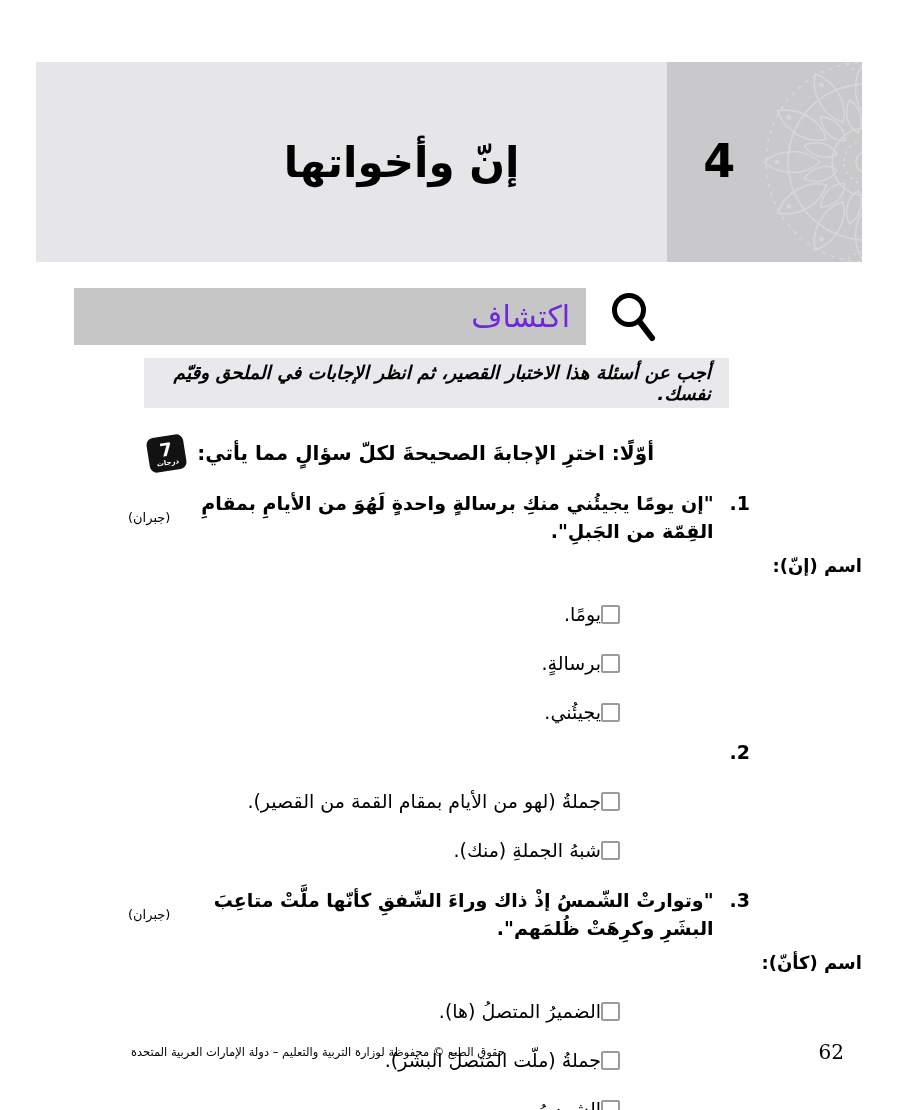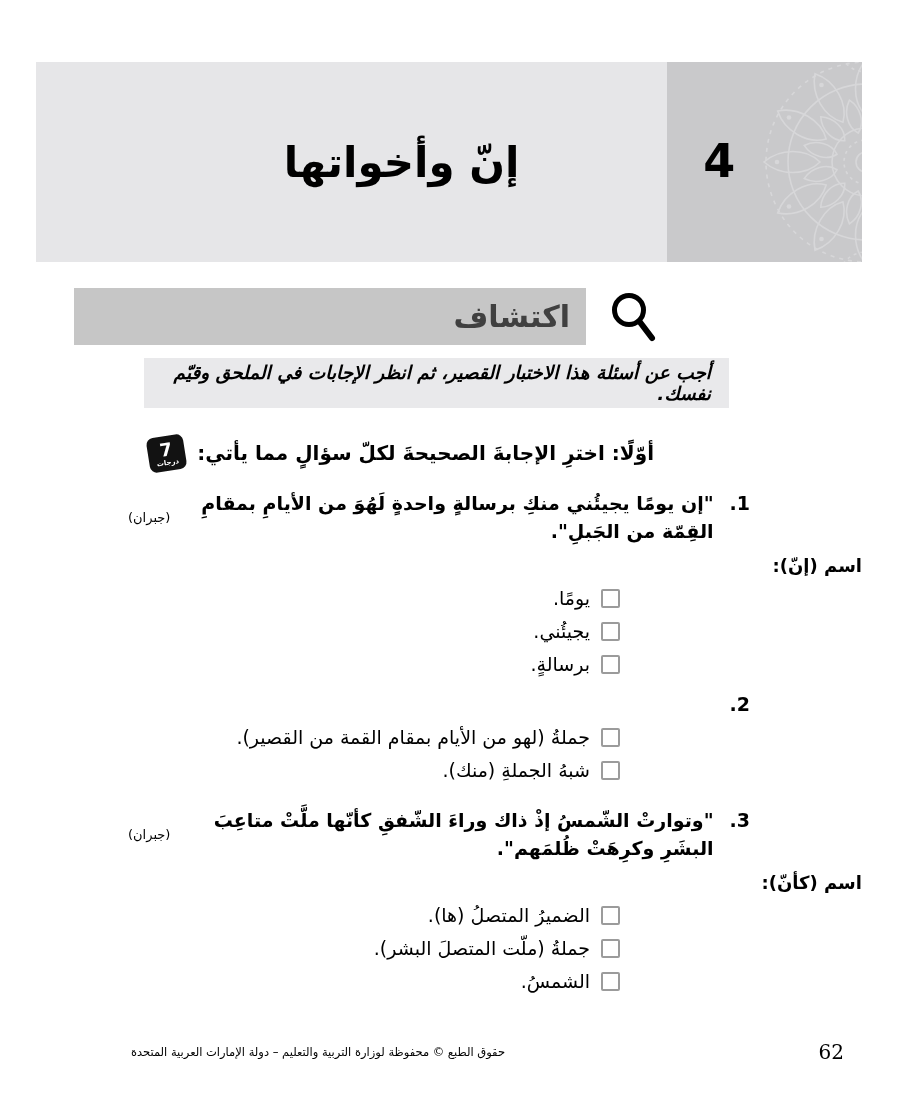--- a/index.html
+++ b/index.html
@@ -30,21 +30,21 @@
   
   .discover-row {
     direction:rtl; display:flex; align-items:center;
     margin-top:26px; padding-right:206px; gap:24px;
   }
   .search-icon { flex:none; width:46px; height:52px; }
   .discover-bar {
     flex:none; width:512px; height:57px; background:#c6c6c6;
     display:flex; align-items:center; padding-right:16px;
   }
-  .discover-label { font-size:30px; font-weight:bold; color:#404040; }
+  .discover-label { font-size:30px; font-weight:normal; color:#6d28d9; }
   
   .instruction-box {
     margin:13px 0 0 0; margin-right:205px; margin-left:108px;
     width:585px; height:50px; background:#e9e9eb;
     direction:rtl; display:flex; align-items:center; justify-content:center;
     font-size:18.5px; font-weight:bold; padding:0 18px;font-style:italic;
   }
   
   .instruction-wrap { direction:ltr; }
   
@@ -71,22 +71,22 @@
   .q-num { flex:none; margin-left:16px; }
   .q-text { line-height:1.45; }
   .q-attr {
     flex:none; margin-inline-start:auto; padding-inline-start:12px;
     font-weight:normal; font-size:13px; align-self:center;
   }
   .q-sub {
     font-size:18px; font-weight:bold; margin-top:10px;
   }
   .opt {
-    display:flex; align-items:center; gap:11px;
-    padding-right:242px; margin-top:11px; font-size:19px; height:22px;
+    display:flex; align-items:center; 
+    padding-right:242px; margin-top:27px; font-size:19px; height:22px;
   }
   .checkbox {
     flex:none; width:19px; height:19px; background:#fff;
     border:2px solid #9b9b9b; border-radius:2px;
   }
   .mt14 { margin-top:14px; }
   .mt18 { margin-top:18px; }
   .mt26 { margin-top:26px; }
   
   .footer {
@@ -201,25 +201,25 @@
         <span class="q-text">"إن يومًا يجيئُني منكِ برسالةٍ واحدةٍ لَهُوَ من الأيامِ بمقامِ القِمّة من الجَبلِ".</span>
         <span class="q-attr">(جبران)</span>
       </div>
       <div class="q-sub">اسم (إنّ):</div>
       <div class="opt">
         <span class="checkbox"></span>
         <span>يومًا.</span>
       </div>
       <div class="opt">
         <span class="checkbox"></span>
+        <span>برسالةٍ.</span>
+      </div>
+      <div class="opt">
+        <span class="checkbox"></span>
         <span>يجيئُني.</span>
-      </div>
-      <div class="opt">
-        <span class="checkbox"></span>
-        <span>برسالةٍ.</span>
       </div>
     </div>
 
     <div class="q">
       <div class="q-head mt18">
         <span class="q-num">2.</span>
       </div>
       <div class="opt">
         <span class="checkbox"></span>
         <span>جملةُ (لهو من الأيام بمقام القمة من القصير).</span>

